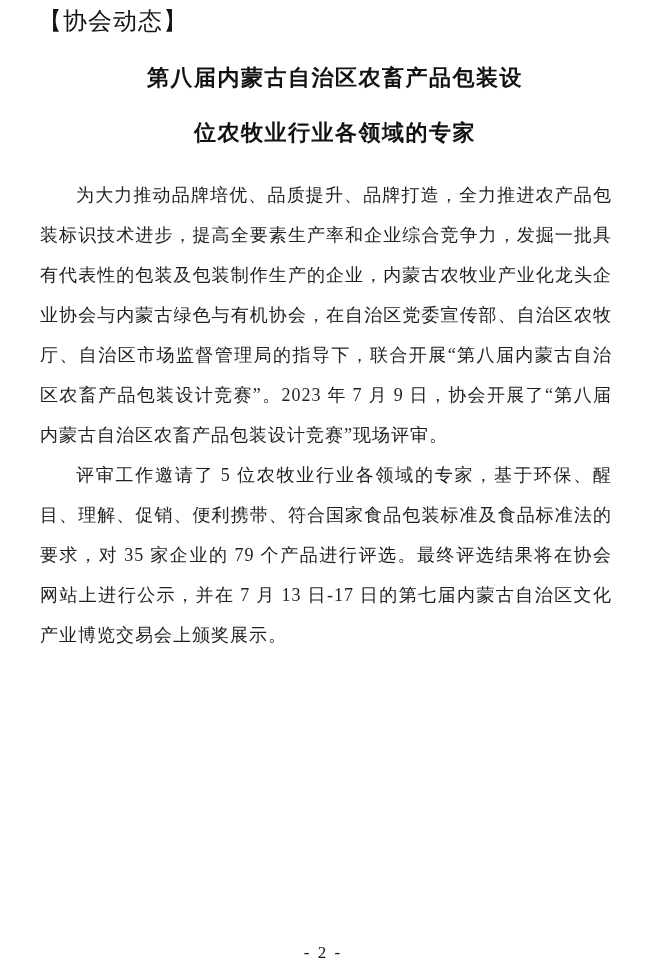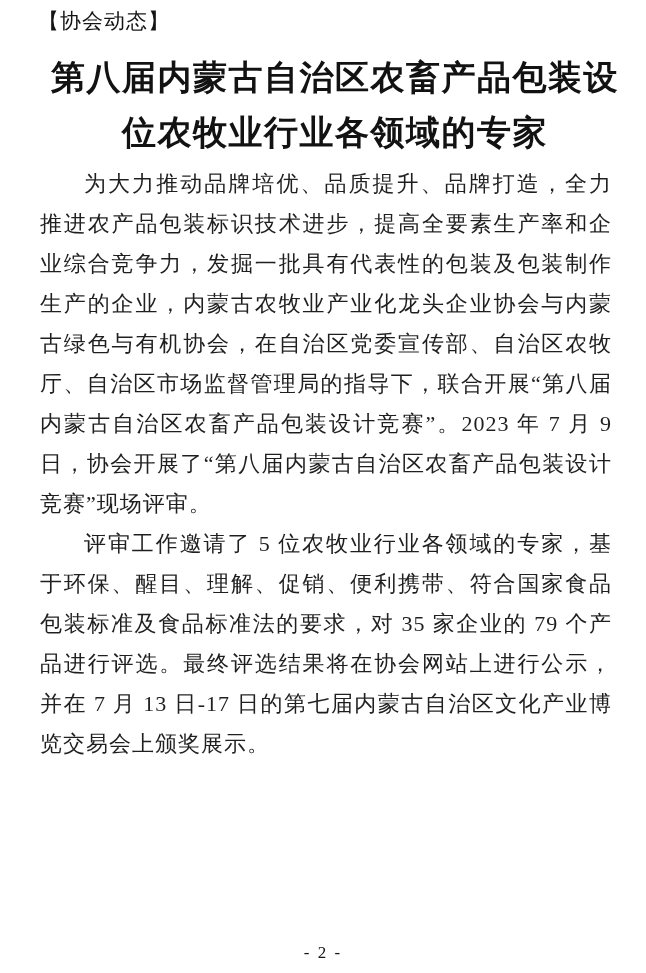--- a/index.html
+++ b/index.html
@@ -13,39 +13,39 @@
     height: 973px;
     background: #ffffff;
     overflow: hidden;
     font-family: "Liberation Serif", serif;
     color: #1f1f1f;
     box-sizing: border-box;
   }
   .section-header {
     margin: 8px 8px 0 38px;
     font-family: "Liberation Sans", sans-serif;
-    font-size: 21px;
+    font-size: 24px;
     line-height: 26px;
     color: #141414;
     letter-spacing: 1px;
   }
   .article-title {
     margin-top: 16px;
     padding-left: 34px;
     padding-right: 10px;
     text-align: center;
-    font-size: 34px;
+    font-size: 22px;
     font-weight: bold;
     line-height: 55px;
     letter-spacing: 1.5px;
     color: #121212;
   }
   .article-body {
-    margin: 4px 34px 0 40px;
-    font-size: 22px;
+    margin: 15px 34px 0 40px;
+    font-size: 18px;
     line-height: 40px;
     text-align: justify;
     letter-spacing: 1px;
     color: #1f1f1f;
   }
   .article-body p {
     margin: 0;
     text-indent: 2em;
   }
   .page-footer {

